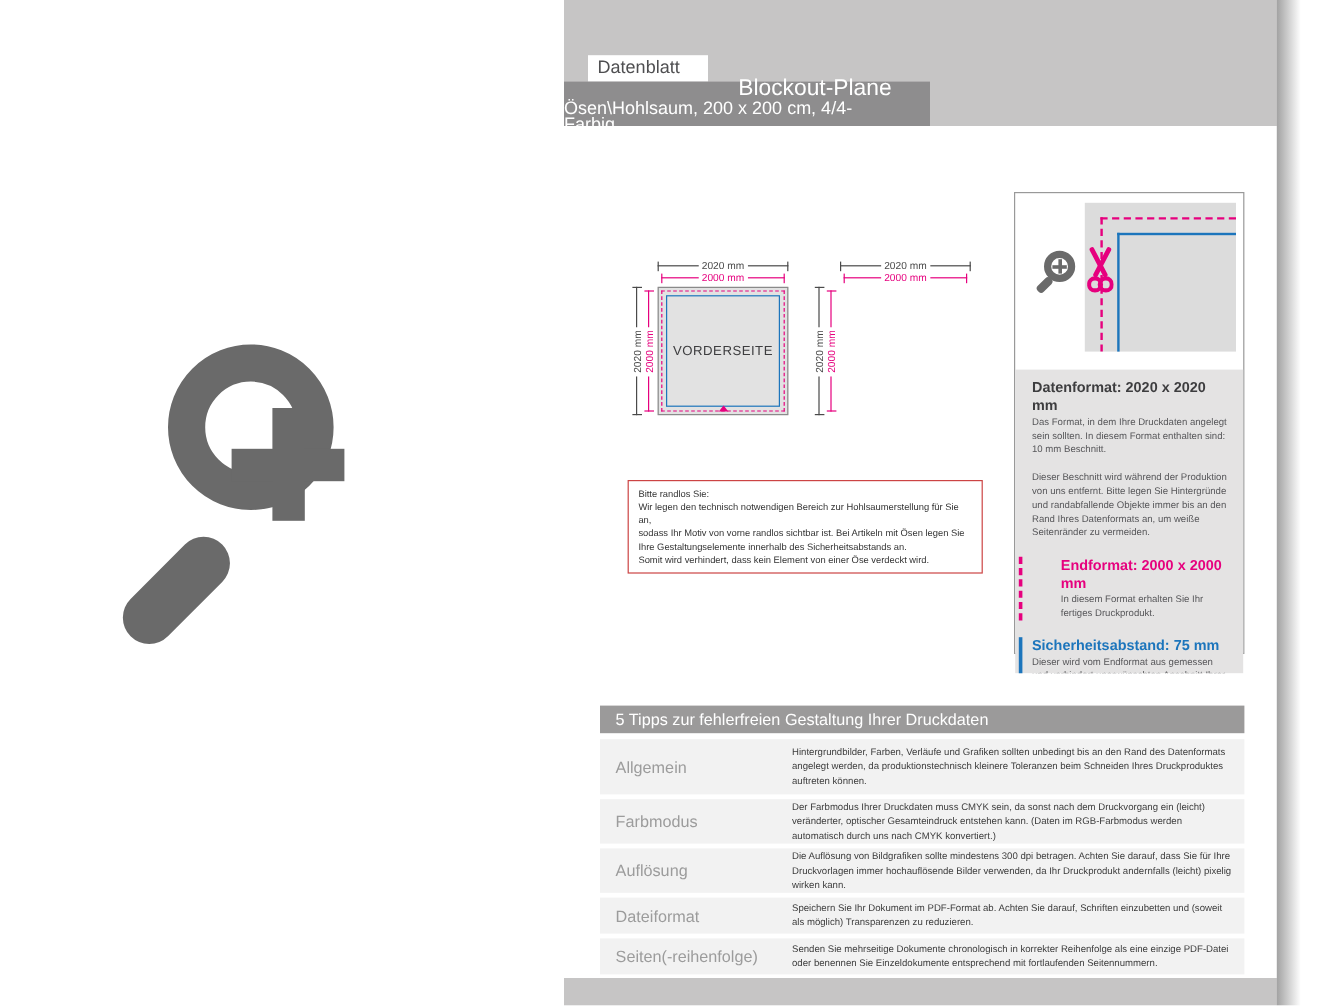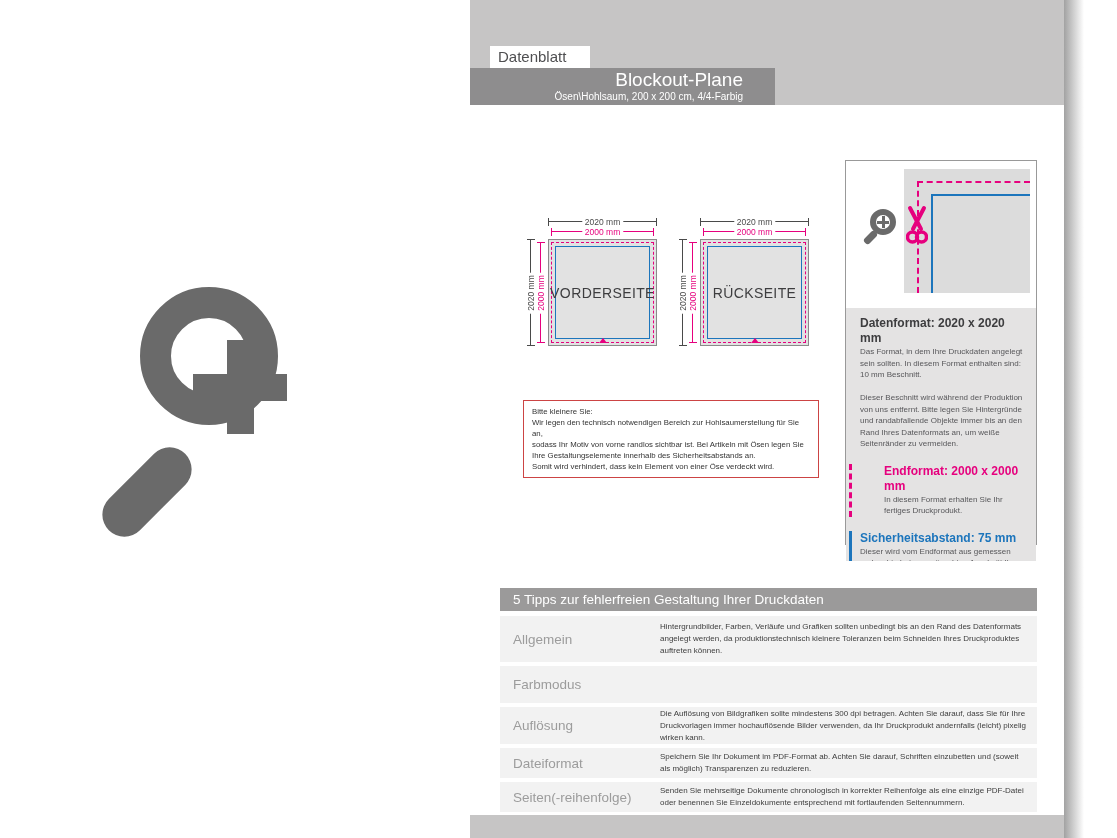--- a/index.html
+++ b/index.html
@@ -24,40 +24,40 @@
   .page{position:absolute;left:470px;top:0;width:594px;height:838px;background:#fff;}
   .page-shadow{position:absolute;left:1064px;top:0;width:20px;height:838px;
     background:linear-gradient(to right,rgba(70,70,70,.5),rgba(255,255,255,0));}
   .top-band{position:absolute;left:0;top:0;width:594px;height:105px;background:var(--band-gray);}
   .footer-band{position:absolute;left:0;top:815px;width:594px;height:23px;background:var(--band-gray);}
   .tab{position:absolute;left:20px;top:46px;width:100px;height:22px;background:#fff;
     color:#4f4f51;font-size:15px;line-height:22px;padding-left:8px;}
   .title-bar{position:absolute;left:0;top:68px;width:305px;height:37px;background:var(--bar-gray);
     color:#fff;display:flex;flex-direction:column;justify-content:center;align-items:flex-end;padding-right:32px;}
   .title-bar .t1{font-size:19px;line-height:20px;}
-  .title-bar .t2{font-size:10px;line-height:13px;}
+  .title-bar .t2{font-size:15px;line-height:13px;}
 
   
   .diagram{position:absolute;width:138px;height:140px;}
   .dimh{position:absolute;height:0;border-top:1px solid currentColor;}
   .dimh::before,.dimh::after{content:"";position:absolute;top:-4px;width:1px;height:8px;background:currentColor;}
   .dimh::before{left:0}.dimh::after{right:0}
   .dimh .dlabel{position:absolute;left:50%;top:0;transform:translate(-50%,-55%);
     background:#fff;padding:0 3px;font-size:8.5px;white-space:nowrap;}
   .dimv{position:absolute;width:0;border-left:1px solid currentColor;}
   .dimv::before,.dimv::after{content:"";position:absolute;left:-4px;width:8px;height:1px;background:currentColor;}
   .dimv::before{top:0}.dimv::after{bottom:0}
   .dimv .dlabel{position:absolute;top:50%;left:0;transform:translate(-50%,-50%) rotate(-90deg);
     background:#fff;padding:0 3px;font-size:8.5px;white-space:nowrap;}
   .c-black{color:#4a4a4a}.c-mag{color:var(--magenta)}
   .sq{position:absolute;left:26px;top:26px;width:109px;height:107px;background:#e2e2e2;border:1px solid #8a8a8a;}
   .sq .dash{position:absolute;inset:2px;border:1px dashed var(--magenta);}
   .sq .safe{position:absolute;inset:6px;border:1px solid var(--blue);}
   .sq .side-label{position:absolute;inset:0;display:flex;align-items:center;justify-content:center;
-    font-size:14px;letter-spacing:.4px;color:#3d3d3f;}
+    font-size:11px;letter-spacing:.4px;color:#3d3d3f;}
   .sq .mark{position:absolute;left:50%;bottom:2px;transform:translateX(-50%);width:0;height:0;
     border-left:4px solid transparent;border-right:4px solid transparent;border-bottom:5px solid var(--magenta);}
 
   
   .note{position:absolute;left:53px;top:400px;width:296px;min-height:60px;border:1px solid var(--red);
     background:#fff;padding:5px 8px;font-size:7.8px;line-height:11px;color:#333;}
   .note .nb-body{white-space:pre-line;}
 
   
   .panel{position:absolute;left:375px;top:160px;width:192px;height:385px;background:#fff;border:1px solid #999;}
@@ -142,30 +142,24 @@
       </div>
       <div class="dimh c-mag" style="left:29px;top:18px;width:103px;">
         <span class="dlabel">2000 mm</span>
       </div>
       <div class="dimv c-black" style="left:8px;top:26px;height:107px;">
         <span class="dlabel">2020 mm</span>
       </div>
       <div class="dimv c-mag" style="left:18px;top:29px;height:101px;">
         <span class="dlabel">2000 mm</span>
       </div>
-      <div class="sq">
-        <div class="dash"></div>
-        <div class="safe"></div>
-        <div class="side-label">RÜCKSEITE</div>
-        <div class="mark"></div>
-      </div>
     </div>
 
     <div class="note">
-      <div class="nb-title">Bitte kleinere Sie:</div>
+      <div class="nb-title">Bitte randlos Sie:</div>
       <div class="nb-body">Wir legen den technisch notwendigen Bereich zur Hohlsaumerstellung für Sie an,
 sodass Ihr Motiv von vorne randlos sichtbar ist. Bei Artikeln mit Ösen legen Sie
 Ihre Gestaltungselemente innerhalb des Sicherheitsabstands an.
 Somit wird verhindert, dass kein Element von einer Öse verdeckt wird.</div>
     </div>
 
     <div class="panel">
       <div class="mini-zoom">
         <div class="ring"></div>
         <div class="plus-h"></div>
@@ -203,20 +197,21 @@
     </div>
 
     <div class="tips">
       <div class="tips-header">5 Tipps zur fehlerfreien Gestaltung Ihrer Druckdaten</div>
       <div class="tip-row r1">
         <div class="rlabel">Allgemein</div>
         <div class="rtext">Hintergrundbilder, Farben, Verläufe und Grafiken sollten unbedingt bis an den Rand des Datenformats angelegt werden, da produktionstechnisch kleinere Toleranzen beim Schneiden Ihres Druckproduktes auftreten können.</div>
       </div>
       <div class="tip-row r2">
         <div class="rlabel">Farbmodus</div>
+        <div class="rtext">Der Farbmodus Ihrer Druckdaten muss CMYK sein, da sonst nach dem Druckvorgang ein (leicht) veränderter, optischer Gesamteindruck entstehen kann. (Daten im RGB-Farbmodus werden automatisch durch uns nach CMYK konvertiert.)</div>
       </div>
       <div class="tip-row r3">
         <div class="rlabel">Auflösung</div>
         <div class="rtext">Die Auflösung von Bildgrafiken sollte mindestens 300 dpi betragen. Achten Sie darauf, dass Sie für Ihre Druckvorlagen immer hochauflösende Bilder verwenden, da Ihr Druckprodukt andernfalls (leicht) pixelig wirken kann.</div>
       </div>
       <div class="tip-row r4">
         <div class="rlabel">Dateiformat</div>
         <div class="rtext">Speichern Sie Ihr Dokument im PDF-Format ab. Achten Sie darauf, Schriften einzubetten und (soweit als möglich) Transparenzen zu reduzieren.</div>
       </div>
       <div class="tip-row r5">

